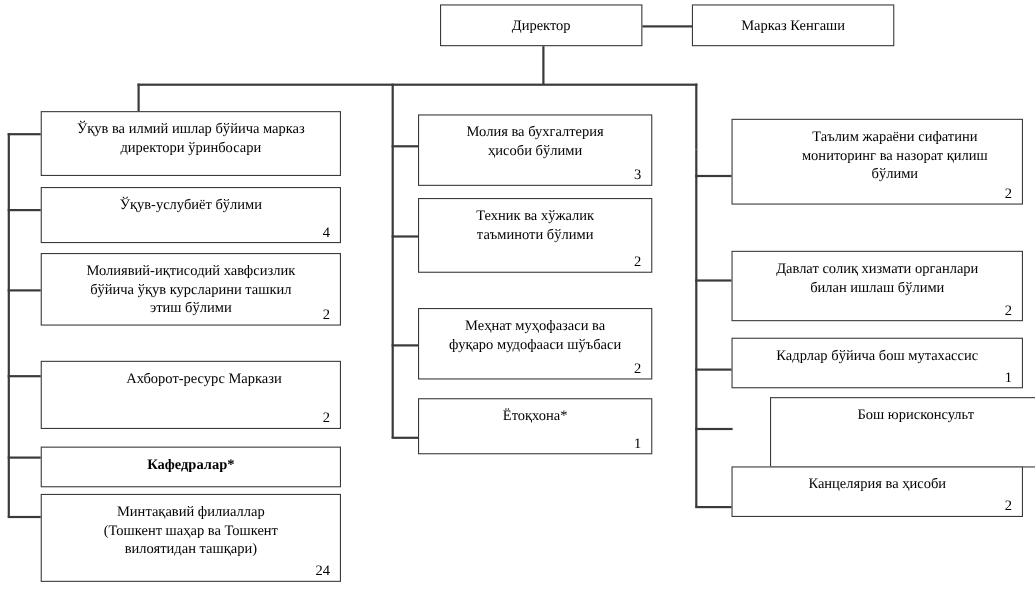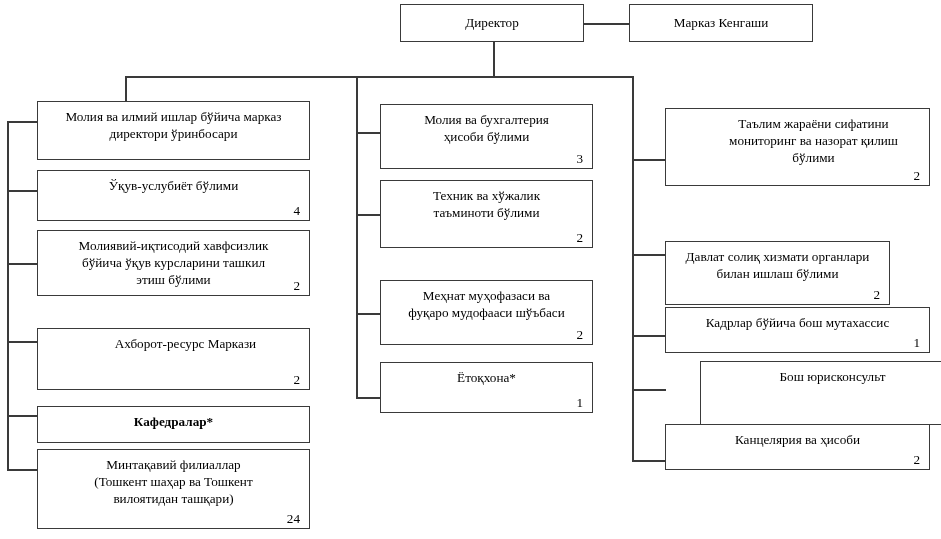--- a/index.html
+++ b/index.html
@@ -83,21 +83,21 @@
   <div class="vline" style="left:7px; top:121px; height:349px;"></div>
 
   <div class="hline" style="left:7px; top:121px; width:31px;"></div>
   <div class="hline" style="left:7px; top:190px; width:31px;"></div>
   <div class="hline" style="left:7px; top:263px; width:31px;"></div>
   <div class="hline" style="left:7px; top:341px; width:31px;"></div>
   <div class="hline" style="left:7px; top:415px; width:31px;"></div>
   <div class="hline" style="left:7px; top:469px; width:31px;"></div>
 
   <div class="node" style="left:37px; top:101px; width:273px; height:59px;">
-    <span class="label">Молия ва илмий ишлар бўйича марказ
+    <span class="label">Ўқув ва илмий ишлар бўйича марказ
 директори ўринбосари</span>
     <span class="count"></span>
   </div>
 
   <div class="node" style="left:37px; top:170px; width:273px; height:51px;">
     <span class="label">Ўқув-услубиёт бўлими</span>
     <span class="count">4</span>
   </div>
 
   <div class="node" style="left:37px; top:230px; width:273px; height:66px;">
@@ -162,21 +162,21 @@
   <div class="hline" style="left:632px; top:389px; width:34px;"></div>
   <div class="hline" style="left:632px; top:460px; width:34px;"></div>
 
   <div class="node" style="left:665px; top:108px; width:265px; height:78px;padding-left:40px;">
     <span class="label">Таълим жараёни сифатини
 мониторинг ва назорат қилиш
 бўлими</span>
     <span class="count">2</span>
   </div>
 
-  <div class="node" style="left:665px; top:241px; width:225px; height:64px;">
+  <div class="node" style="left:665px; top:228px; width:265px; height:64px;">
     <span class="label">Давлат солиқ хизмати органлари
 билан ишлаш бўлими</span>
     <span class="count">2</span>
   </div>
 
   <div class="node" style="left:665px; top:307px; width:265px; height:46px;">
     <span class="label">Кадрлар бўйича бош мутахассис</span>
     <span class="count">1</span>
   </div>
 

